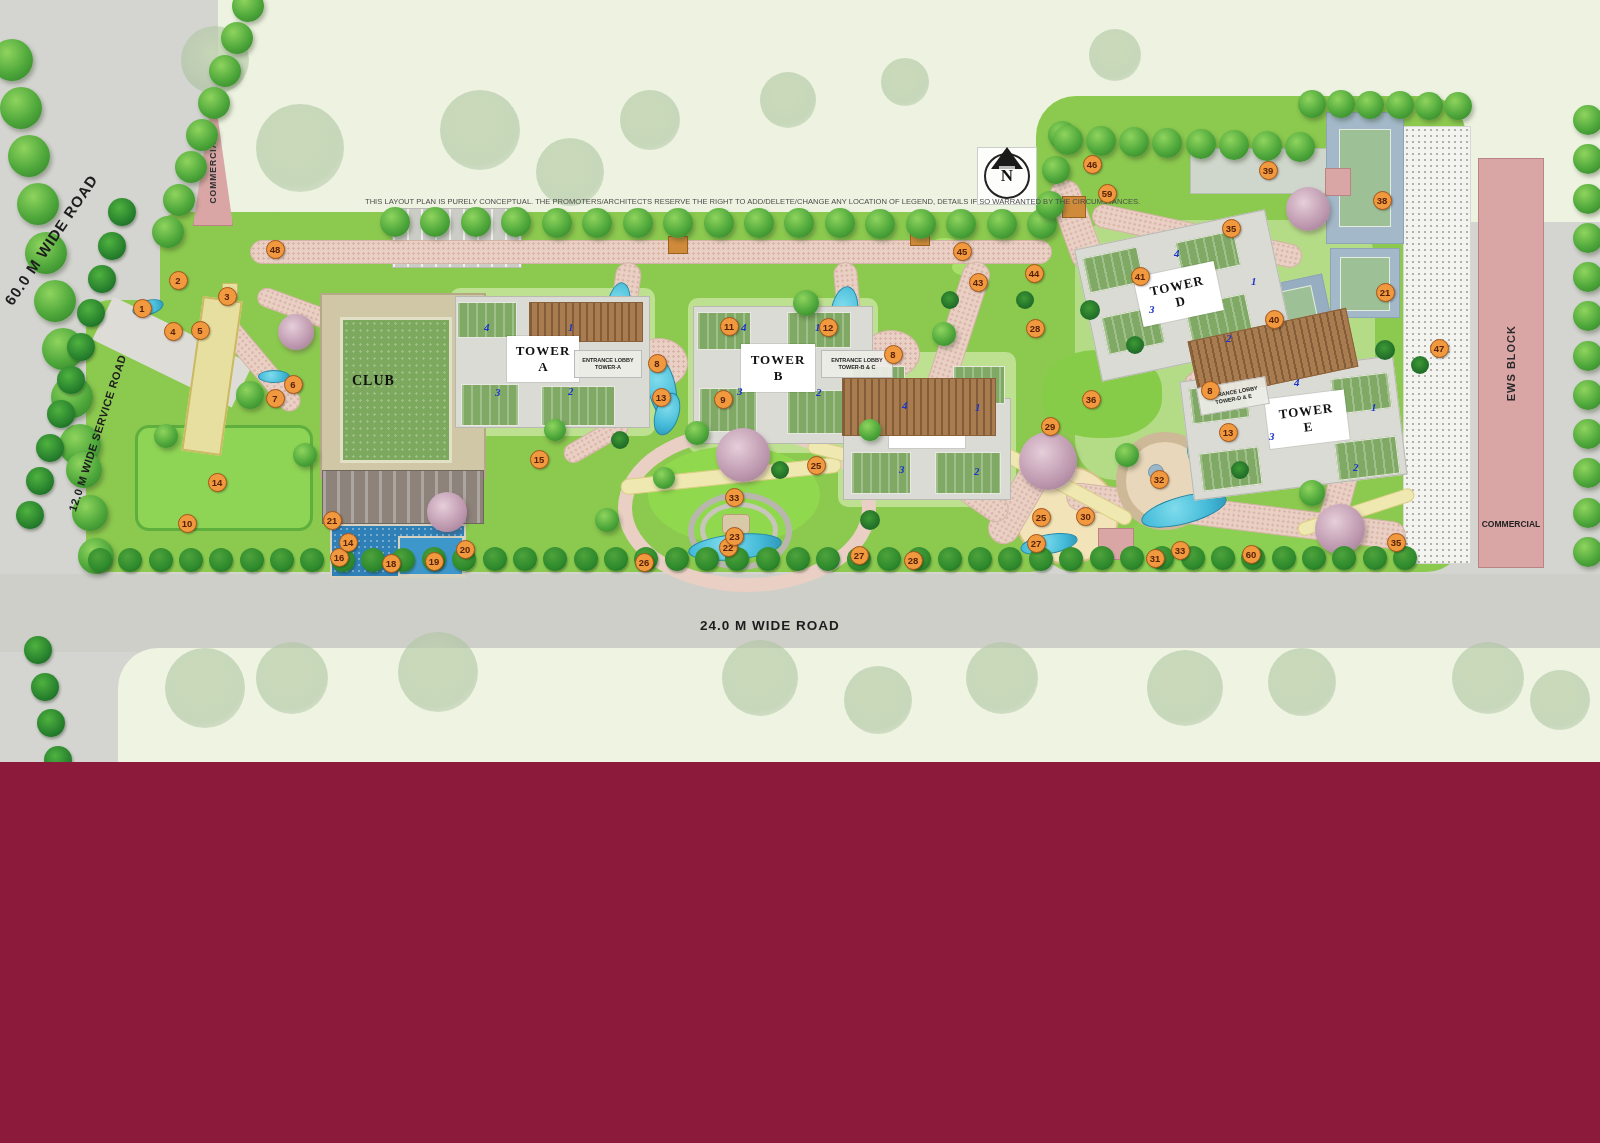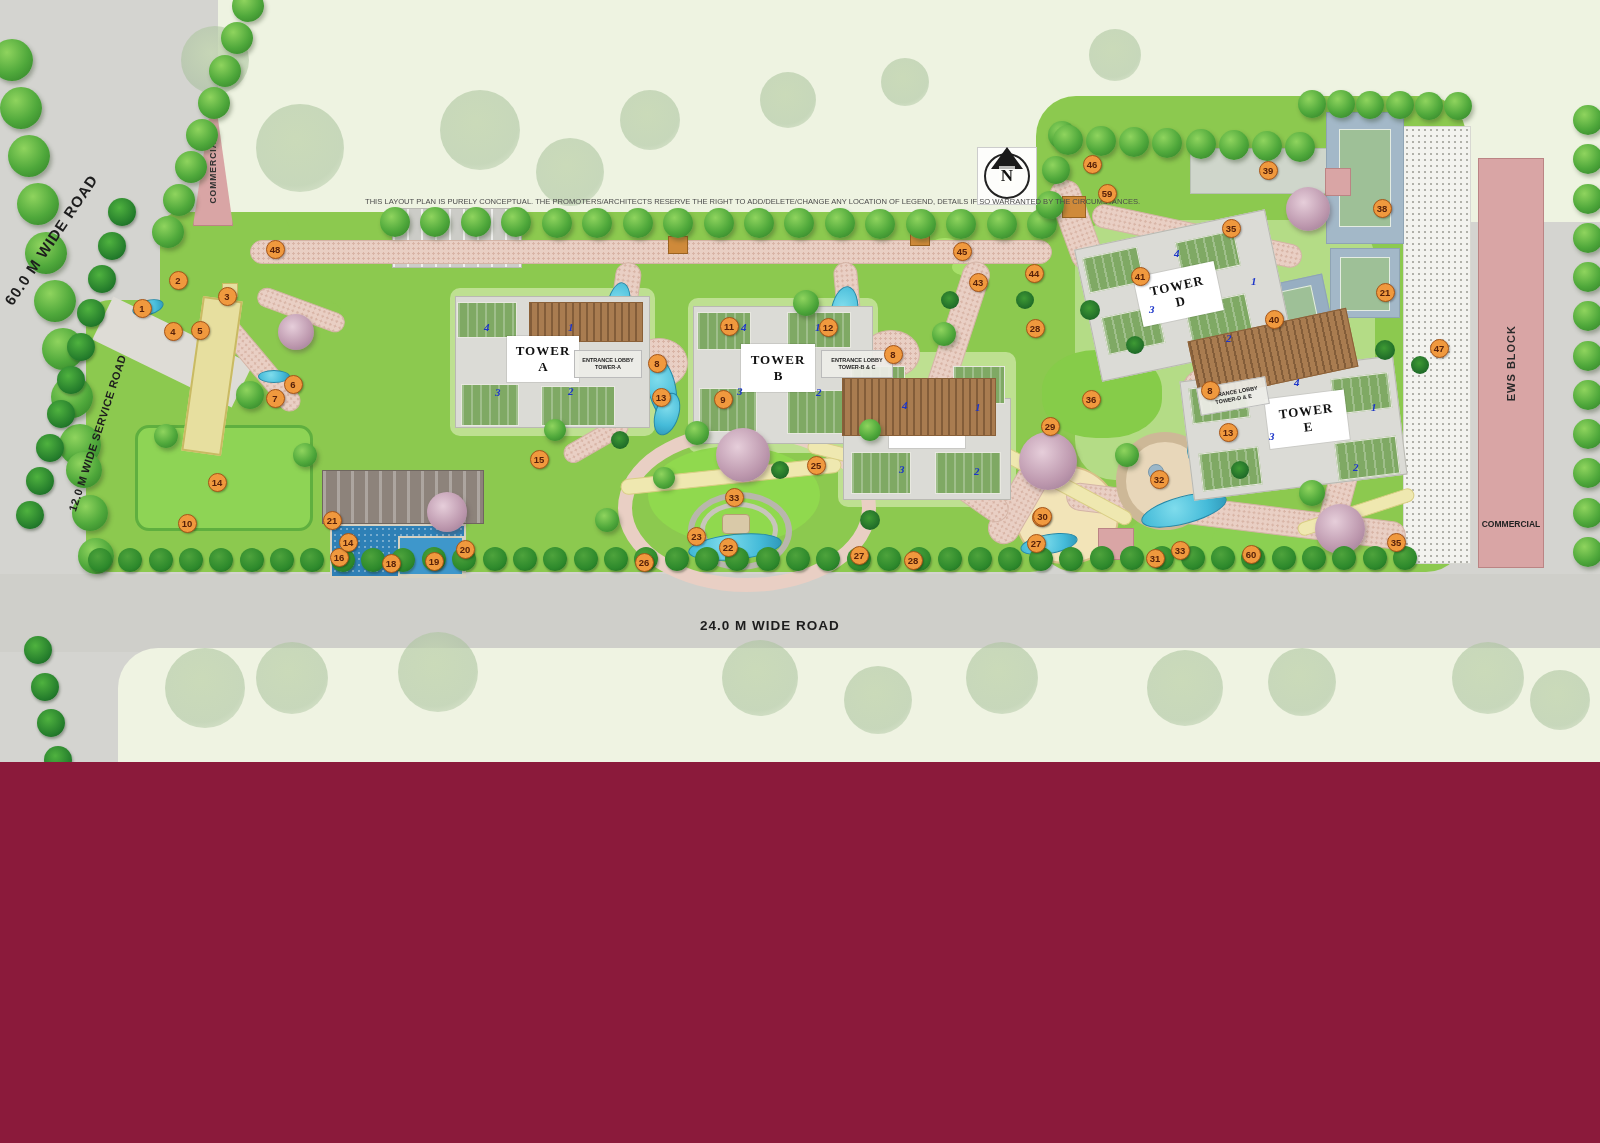--- a/index.html
+++ b/index.html
@@ -84,20 +84,24 @@
     <div class="roadlbl" style="left:72px;top:505px;font-size:11px;transform:rotate(-72deg);transform-origin:left center;letter-spacing:.5px;">12.0 M WIDE SERVICE ROAD</div>
     <div class="roadlbl" style="left:700px;top:618px;font-size:13.5px;letter-spacing:1px;">24.0 M WIDE ROAD</div>
 
     <div class="pinkb" style="left:193px;top:112px;width:38px;height:112px;clip-path:polygon(42% 0,60% 0,100% 100%,0 100%);display:flex;align-items:center;justify-content:center;">
       <span class="vtext" style="font-size:8.5px;font-weight:bold;color:#333;">COMMERCIAL</span>
     </div>
 
     <div class="abs" style="left:192px;top:298px;width:36px;height:152px;background:#E7DF9F;border:2px solid #C9BA63;transform:rotate(8deg);z-index:20;"></div>
     <div class="abs" style="left:222px;top:283px;width:14px;height:12px;background:#E7DF9F;border:1px solid #C9BA63;z-index:20;"></div>
 
+    <div class="club">
+      <div class="roof"></div>
+      <div class="lbl">CLUB</div>
+    </div>
     <div class="cabana"></div>
     <div class="pool" style="left:330px;top:524px;width:132px;height:50px;"></div>
     <div class="pool" style="left:398px;top:536px;width:62px;height:36px;background:#3E97CB;"></div>
 
     <div class="twr" style="left:455px;top:296px;width:195px;height:132px;">
       <div class="body speck"></div>
       <div class="wing" style="left:2px;top:6px;width:58px;height:34px;"></div>
       <div class="deck" style="left:74px;top:6px;width:112px;height:38px;"></div>
       <div class="wing" style="left:6px;top:88px;width:56px;height:40px;"></div>
       <div class="wing" style="left:86px;top:90px;width:72px;height:38px;"></div>
@@ -426,40 +430,40 @@
       <div class="marker" style="left: 1218.5px; top: 422.5px;">13</div>
       <div class="marker" style="left: 207.5px; top: 472.5px;">14</div>
       <div class="marker" style="left: 529.5px; top: 449.5px;">15</div>
       <div class="marker" style="left: 329.5px; top: 547.5px;">16</div>
       <div class="marker" style="left: 338.5px; top: 532.5px;">14</div>
       <div class="marker" style="left: 381.5px; top: 553.5px;">18</div>
       <div class="marker" style="left: 424.5px; top: 551.5px;">19</div>
       <div class="marker" style="left: 455.5px; top: 539.5px;">20</div>
       <div class="marker" style="left: 322.5px; top: 510.5px;">21</div>
       <div class="marker" style="left: 718.5px; top: 537.5px;">22</div>
-      <div class="marker" style="left: 687px; top: 526.5px;">23</div>
+      <div class="marker" style="left: 725px; top: 526.5px;">23</div>
       <div class="marker" style="left: 724.5px; top: 487.5px;">33</div>
       <div class="marker" style="left: 806.5px; top: 455.5px;">25</div>
       <div class="marker" style="left: 1031.5px; top: 507.5px;">25</div>
       <div class="marker" style="left: 634.5px; top: 552.5px;">26</div>
       <div class="marker" style="left: 849.5px; top: 545.5px;">27</div>
       <div class="marker" style="left: 1026.5px; top: 533.5px;">27</div>
       <div class="marker" style="left: 903.5px; top: 550.5px;">28</div>
       <div class="marker" style="left: 1025.5px; top: 318.5px;">28</div>
       <div class="marker" style="left: 1040.5px; top: 416.5px;">29</div>
-      <div class="marker" style="left: 1033px; top: 506.5px;">30</div>
+      <div class="marker" style="left: 1076px; top: 506.5px;">30</div>
       <div class="marker" style="left: 1145.5px; top: 548.5px;">31</div>
       <div class="marker" style="left: 1149.5px; top: 469.5px;">32</div>
       <div class="marker" style="left: 1170.5px; top: 540.5px; text-align: center;">33</div>
       <div class="marker" style="left: 1241.5px; top: 544.5px;">60</div>
       <div class="marker" style="left: 1221.5px; top: 218.5px;">35</div>
       <div class="marker" style="left: 1386.5px; top: 532.5px;">35</div>
       <div class="marker" style="left: 1081.5px; top: 389.5px;">36</div>
       <div class="marker" style="left: 1375.5px; top: 282.5px;">21</div>
-      <div class="marker" style="left: 1372.5px; top: 190.5px; margin-top: 8px;">38</div>
+      <div class="marker" style="left: 1372.5px; top: 190.5px;">38</div>
       <div class="marker" style="left: 1258.5px; top: 160.5px;">39</div>
       <div class="marker" style="left: 1264.5px; top: 309.5px;">40</div>
       <div class="marker" style="left: 1130.5px; top: 266.5px;">41</div>
       <div class="marker" style="left: 1097.5px; top: 183.5px;">59</div>
       <div class="marker" style="left: 968.5px; top: 272.5px;">43</div>
       <div class="marker" style="left: 1024.5px; top: 263.5px;">44</div>
       <div class="marker" style="left: 952.5px; top: 241.5px;">45</div>
       <div class="marker" style="left: 1082.5px; top: 154.5px;">46</div>
       <div class="marker" style="left: 1429.5px; top: 338.5px;">47</div>
       <div class="marker" style="left: 265.5px; top: 239.5px;">48</div>

